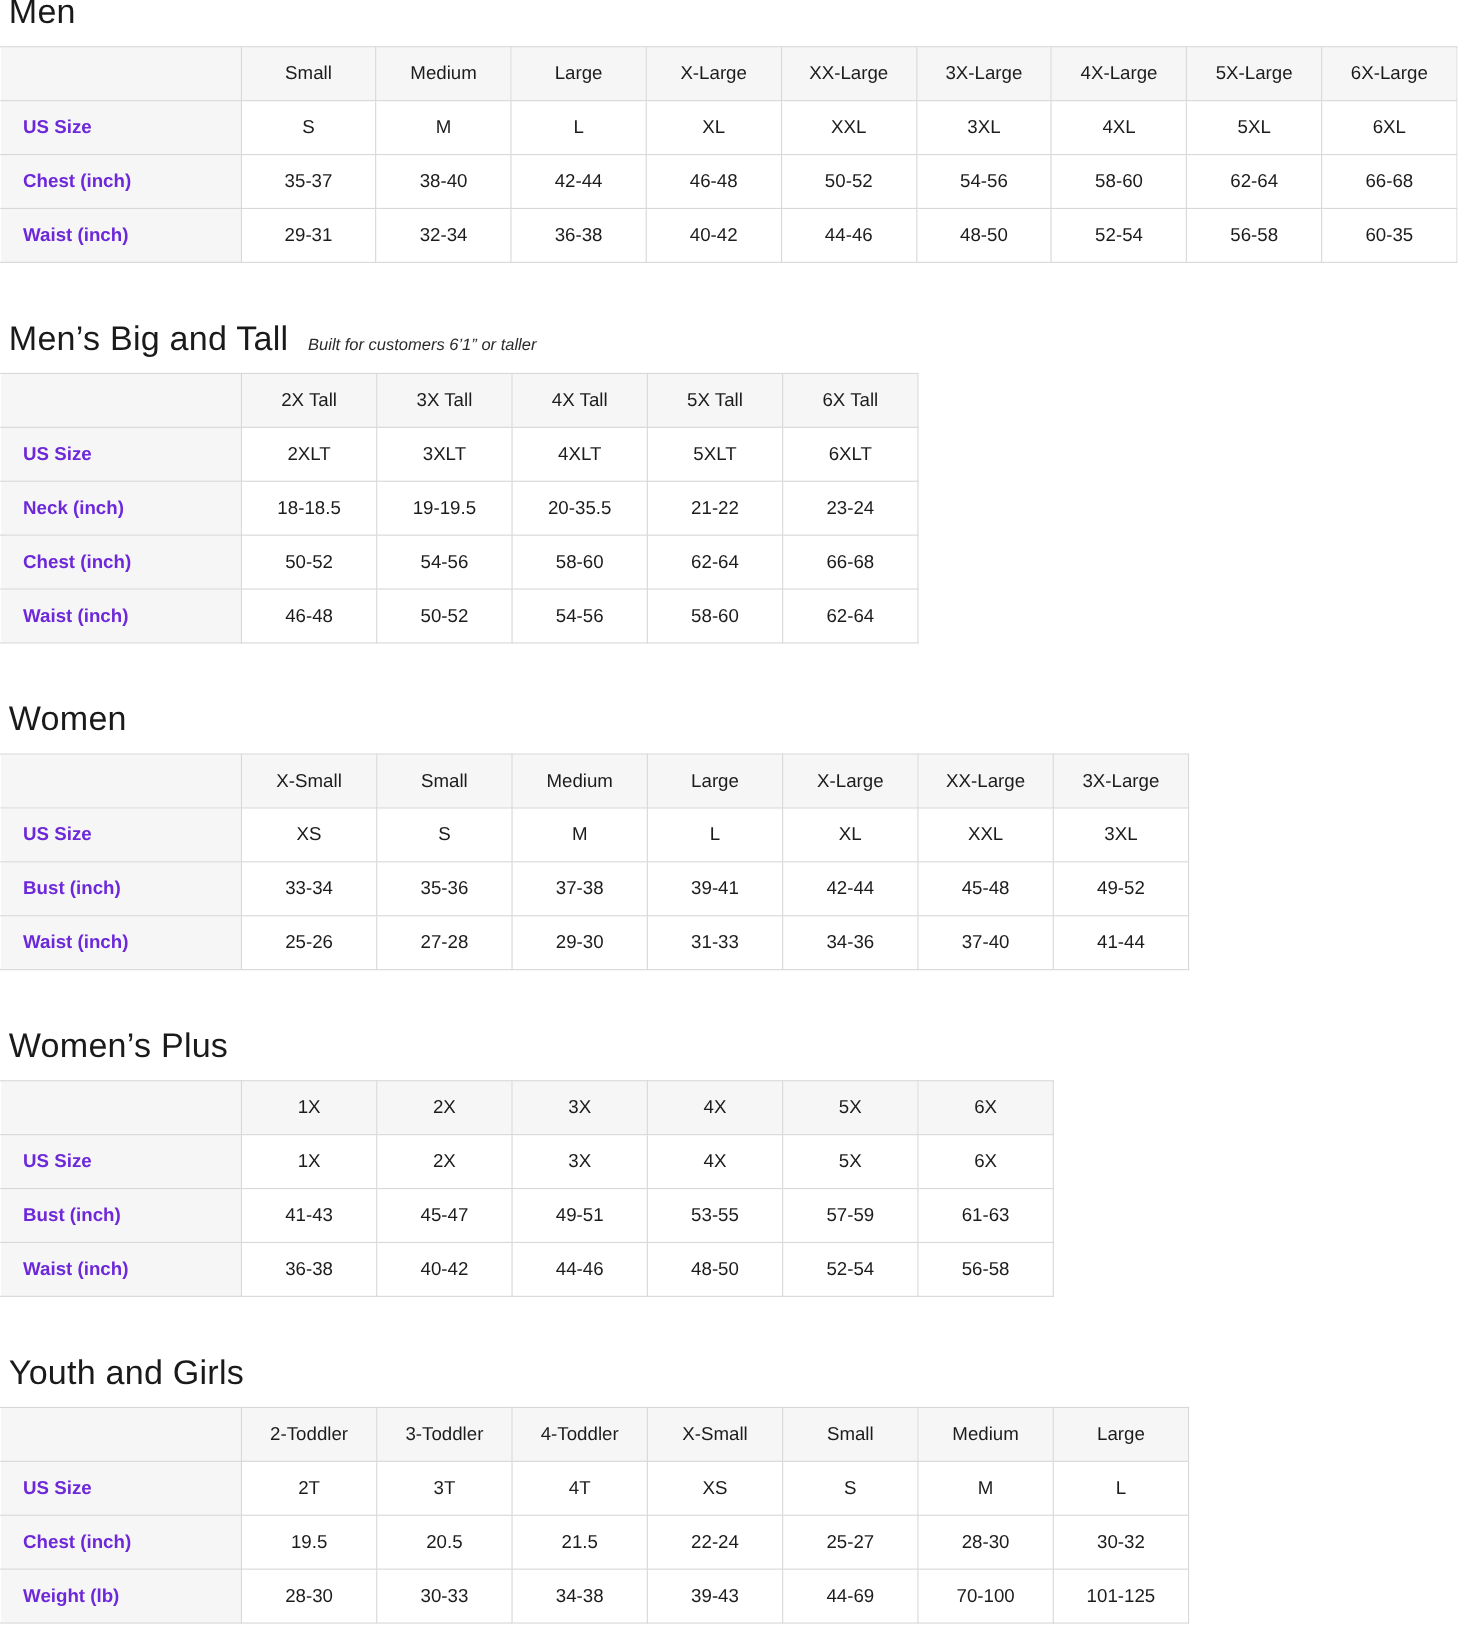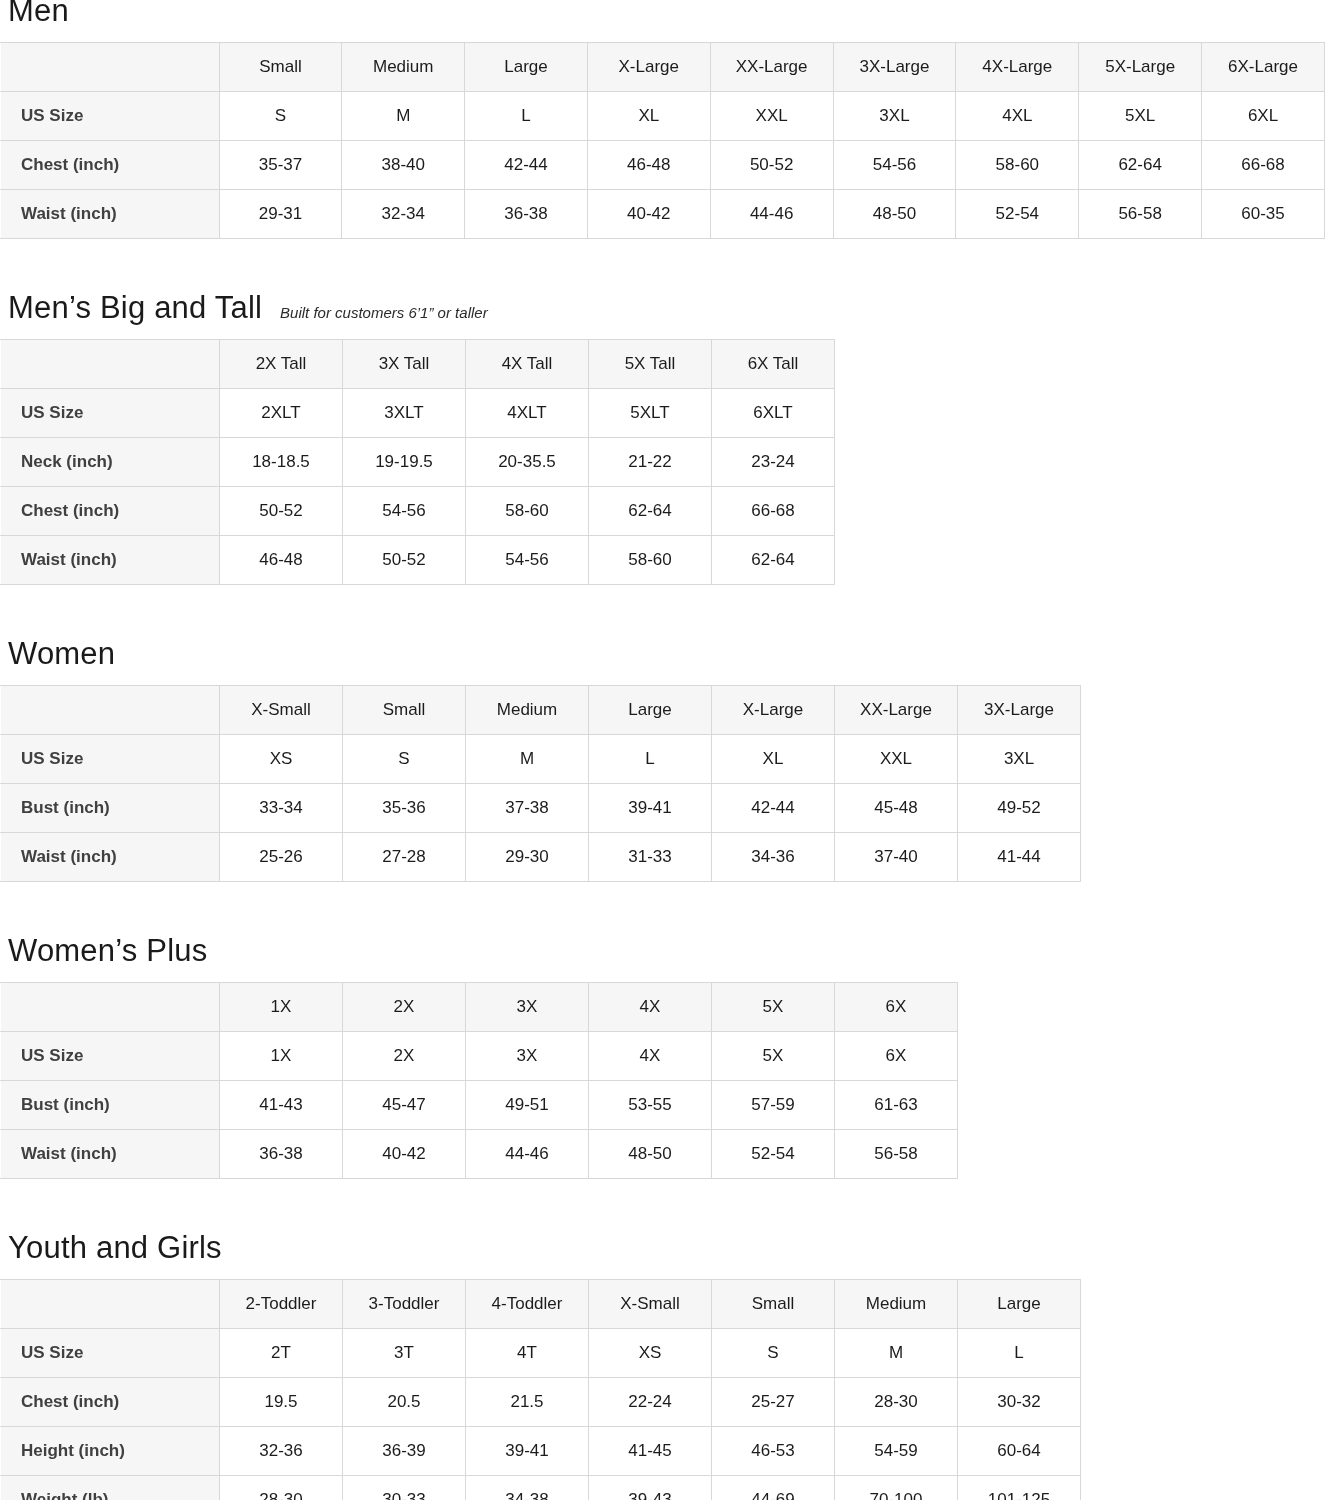--- a/index.html
+++ b/index.html
@@ -66,21 +66,21 @@
   table.size-table th {
     background: #f6f6f6;
   }
   table.size-table td.rowhead,
   table.size-table th.corner {
     background: #f6f6f6;
     text-align: left;
     font-weight: bold;
     font-size: 17px;
     padding-left: 20px;
-    color: #404040;
+    color: #6d28d9;
   }
   table.size-table th.corner {
     border-left-color: #ffffff;
   }
   table.size-table td.rowhead {
     border-left-color: #ffffff;
   }
   .col-head { width: 123px; }
   .col-label { width: 219px; }
   
@@ -384,30 +384,20 @@
               <td class="rowhead">Chest (inch)</td>
               <td>19.5</td>
               <td>20.5</td>
               <td>21.5</td>
               <td>22-24</td>
               <td>25-27</td>
               <td>28-30</td>
               <td>30-32</td>
             </tr>
             <tr>
-              <td class="rowhead">Height (inch)</td>
-              <td>32-36</td>
-              <td>36-39</td>
-              <td>39-41</td>
-              <td>41-45</td>
-              <td>46-53</td>
-              <td>54-59</td>
-              <td>60-64</td>
-            </tr>
-            <tr>
               <td class="rowhead">Weight (lb)</td>
               <td>28-30</td>
               <td>30-33</td>
               <td>34-38</td>
               <td>39-43</td>
               <td>44-69</td>
               <td>70-100</td>
               <td>101-125</td>
             </tr>
           </tbody>

